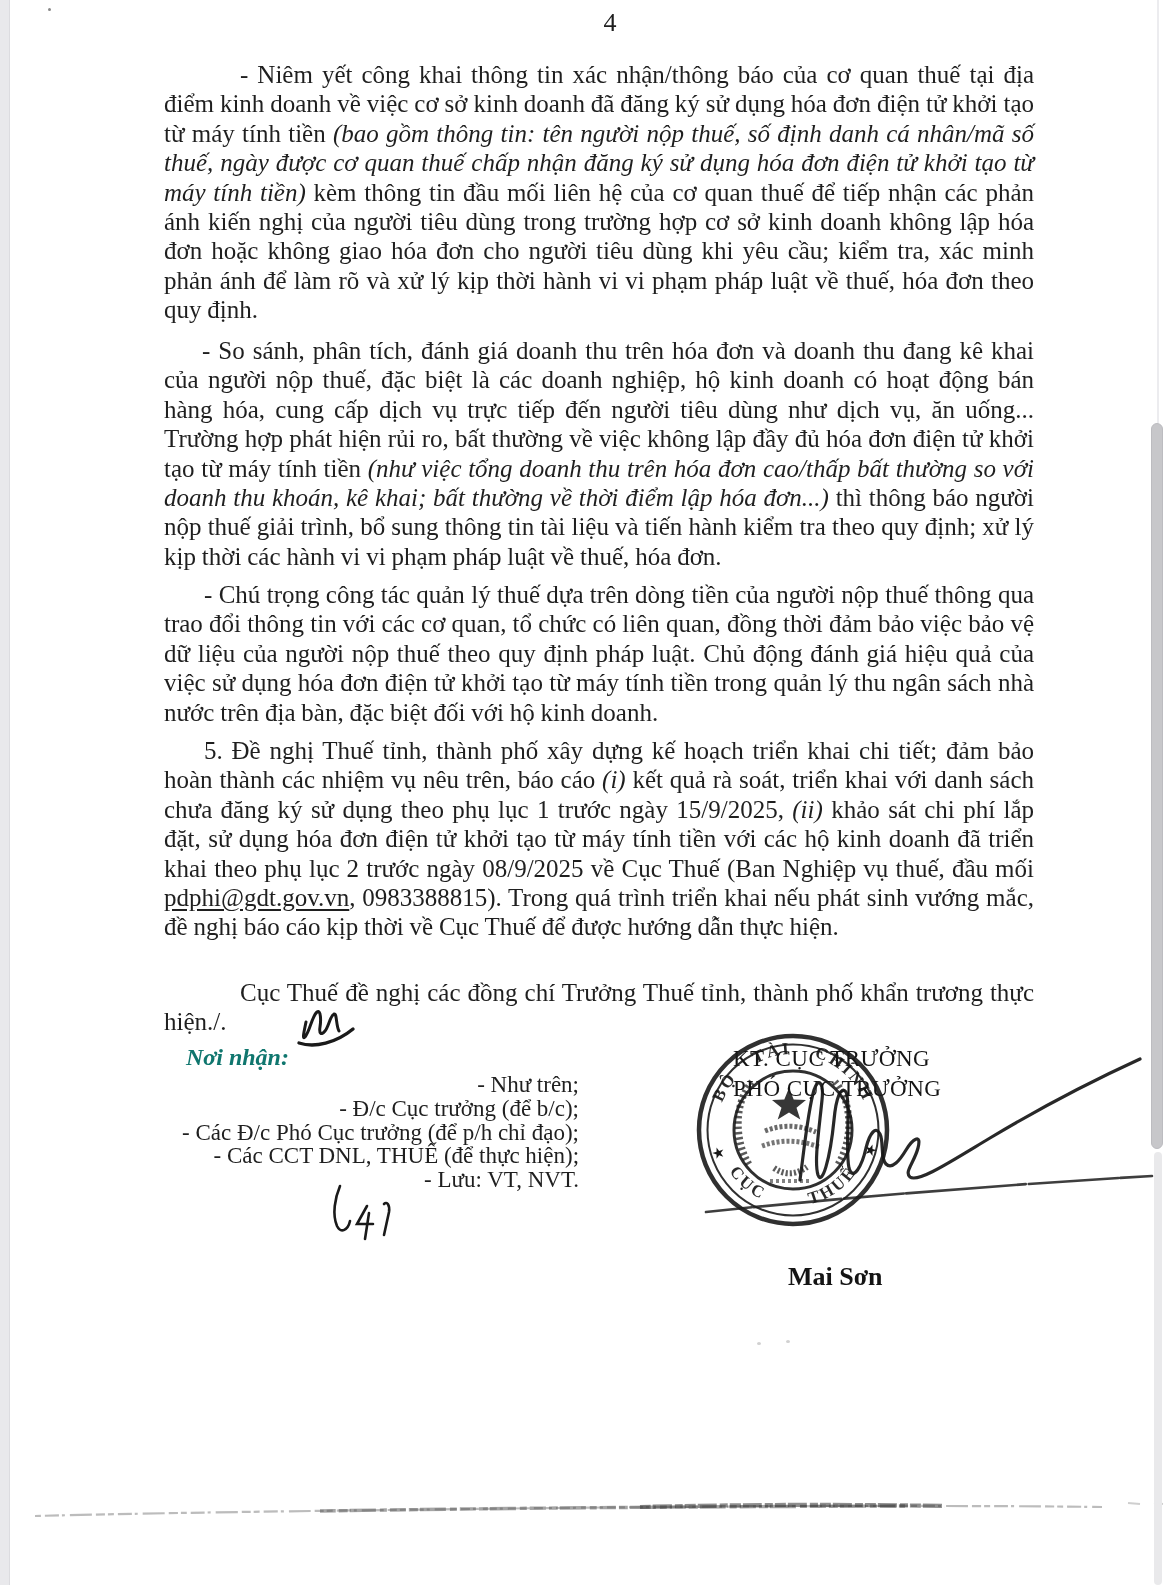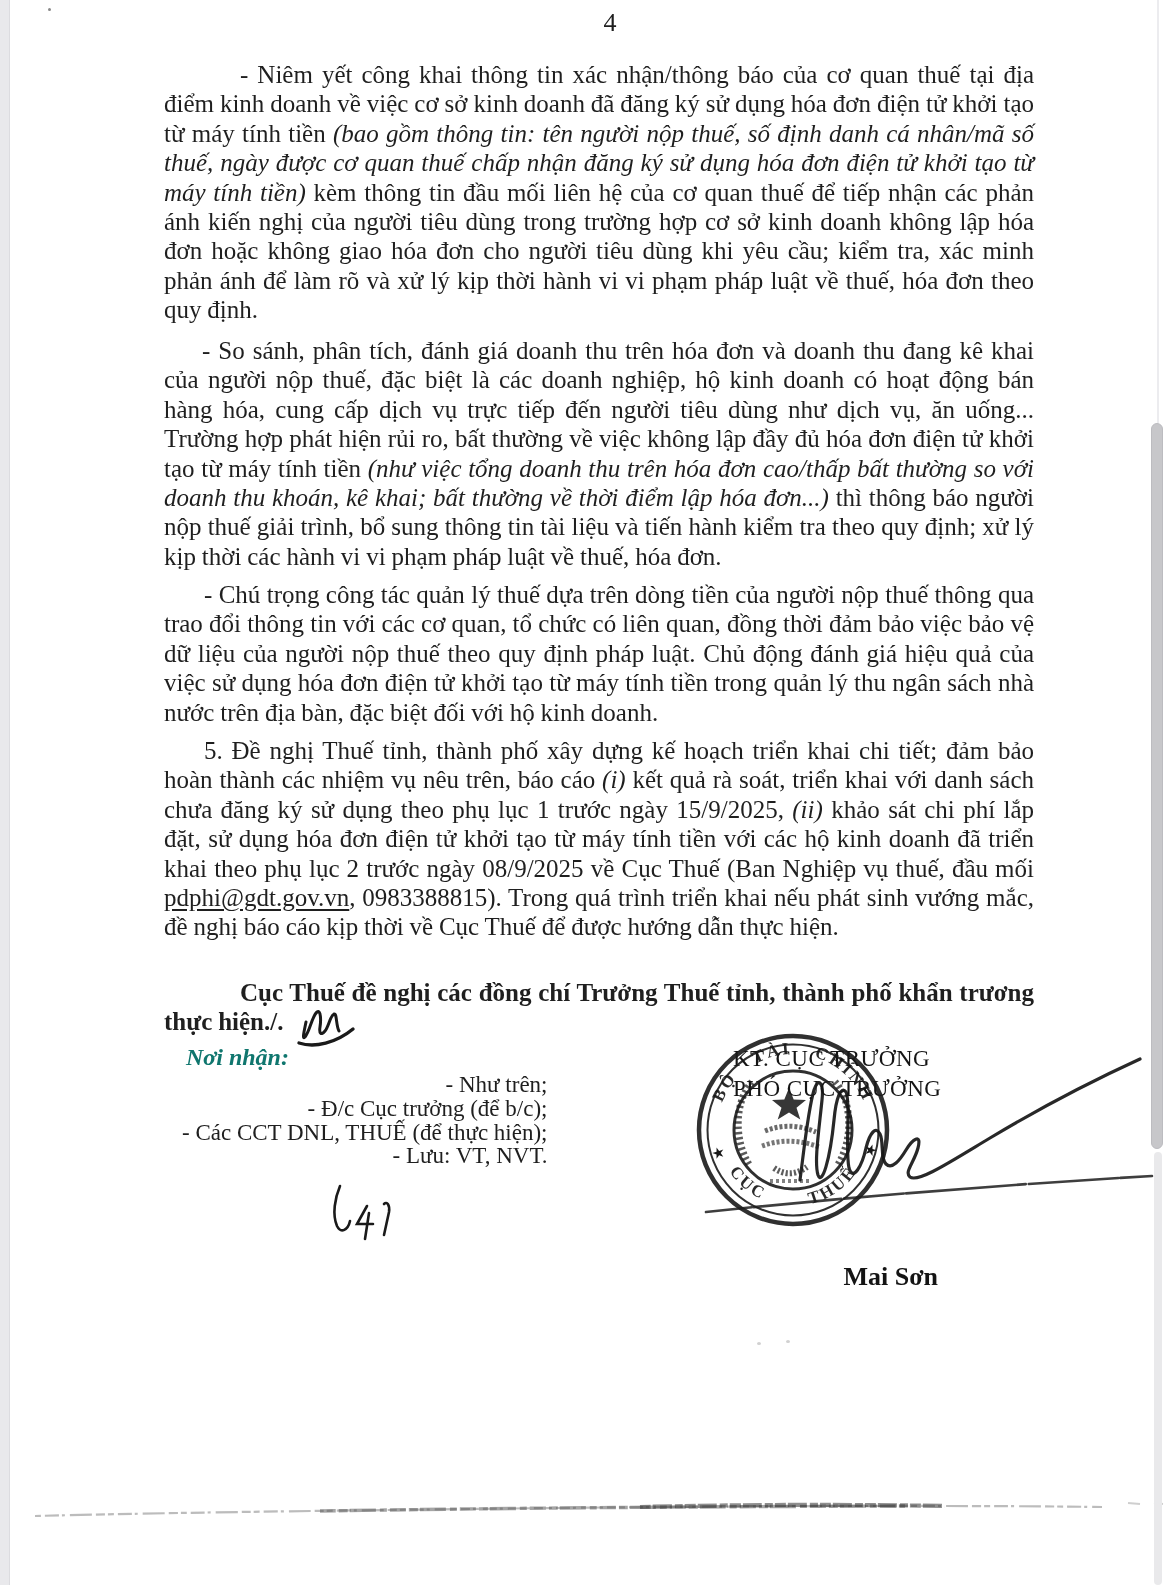--- a/index.html
+++ b/index.html
@@ -14,21 +14,21 @@
   .p2{top:336px;}
   .p3{top:580px;}
   .p4{top:736px;}
   .p5{top:978px;width:870px;}
   .it{font-style:italic;}
   .un{text-decoration:underline;text-underline-offset:3px;}
   .recipients-heading{position:absolute;left:186px;top:1044px;font-size:24px;font-weight:bold;font-style:italic;color:#0f766e;}
   .recipients-list{position:absolute;left:182px;top:1073px;font-size:23px;line-height:23.8px;color:#1f1f1f;text-align:right;}
   .signature-title{position:absolute;left:733px;top:1044px;width:264px;text-align:left;
                    font-size:23px;line-height:30px;font-weight:normal;color:#151515;letter-spacing:.5px;}
-  .signer-name{position:absolute;left:788px;top:1262px;width:150px;text-align:right;
+  .signer-name{position:absolute;left:788px;top:1262px;width:150px;text-align:left;
                font-size:26px;font-weight:bold;color:#141414;}
   .svg-abs{position:absolute;}
   .stamp-text{font-family:"Liberation Serif","DejaVu Serif",serif;font-weight:bold;font-size:17px;
               letter-spacing:2.5px;fill:#171717;opacity:.92;}
   .stamp-text-top{word-spacing:16px;}
   .stamp-text-bottom{word-spacing:42px;}
   .scroll-track-line{position:absolute;left:1157px;top:0;width:2px;height:423px;background:#ececef;}
   .scroll-thumb{position:absolute;left:1151px;top:423px;width:12px;height:726px;background:#c7c7ca;
                 border:1px solid #bcbcc0;border-radius:7px;box-sizing:border-box;}
   .scroll-track-below{position:absolute;left:1154px;top:1152px;width:8px;height:433px;background:#e9e9eb;border-radius:4px;}
@@ -41,33 +41,34 @@
 
   <div class="edge-strip"></div>
   <div class="corner-dot"></div>
 
   <div class="page-number">4</div>
 
   <div class="para p1" style="text-indent: 76px;"><span>- Niêm yết công khai thông tin xác nhận/thông báo của cơ quan thuế tại địa điểm kinh doanh về việc cơ sở kinh doanh đã đăng ký sử dụng hóa đơn điện tử khởi tạo từ máy tính tiền </span><span class="it">(bao gồm thông tin: tên người nộp thuế, số định danh cá nhân/mã số thuế, ngày được cơ quan thuế chấp nhận đăng ký sử dụng hóa đơn điện tử khởi tạo từ máy tính tiền)</span><span> kèm thông tin đầu mối liên hệ của cơ quan thuế để tiếp nhận các phản ánh kiến nghị của người tiêu dùng trong trường hợp cơ sở kinh doanh không lập hóa đơn hoặc không giao hóa đơn cho người tiêu dùng khi yêu cầu; kiểm tra, xác minh phản ánh để làm rõ và xử lý kịp thời hành vi vi phạm pháp luật về thuế, hóa đơn theo quy định.</span></div>
   <div class="para p2" style="text-indent: 38px;"><span>- So sánh, phân tích, đánh giá doanh thu trên hóa đơn và doanh thu đang kê khai của người nộp thuế, đặc biệt là các doanh nghiệp, hộ kinh doanh có hoạt động bán hàng hóa, cung cấp dịch vụ trực tiếp đến người tiêu dùng như dịch vụ, ăn uống... Trường hợp phát hiện rủi ro, bất thường về việc không lập đầy đủ hóa đơn điện tử khởi tạo từ máy tính tiền </span><span class="it">(như việc tổng doanh thu trên hóa đơn cao/thấp bất thường so với doanh thu khoán, kê khai; bất thường về thời điểm lập hóa đơn...)</span><span> thì thông báo người nộp thuế giải trình, bổ sung thông tin tài liệu và tiến hành kiểm tra theo quy định; xử lý kịp thời các hành vi vi phạm pháp luật về thuế, hóa đơn.</span></div>
   <div class="para p3" style="text-indent: 40px;"><span>- Chú trọng công tác quản lý thuế dựa trên dòng tiền của người nộp thuế thông qua trao đổi thông tin với các cơ quan, tổ chức có liên quan, đồng thời đảm bảo việc bảo vệ dữ liệu của người nộp thuế theo quy định pháp luật. Chủ động đánh giá hiệu quả của việc sử dụng hóa đơn điện tử khởi tạo từ máy tính tiền trong quản lý thu ngân sách nhà nước trên địa bàn, đặc biệt đối với hộ kinh doanh.</span></div>
   <div class="para p4" style="text-indent: 40px;"><span>5. Đề nghị Thuế tỉnh, thành phố xây dựng kế hoạch triển khai chi tiết; đảm bảo hoàn thành các nhiệm vụ nêu trên, báo cáo </span><span class="it">(i)</span><span> kết quả rà soát, triển khai với danh sách chưa đăng ký sử dụng theo phụ lục 1 trước ngày 15/9/2025, </span><span class="it">(ii)</span><span> khảo sát chi phí lắp đặt, sử dụng hóa đơn điện tử khởi tạo từ máy tính tiền với các hộ kinh doanh đã triển khai theo phụ lục 2 trước ngày 08/9/2025 về Cục Thuế (Ban Nghiệp vụ thuế, đầu mối </span><span class="un">pdphi@gdt.gov.vn</span><span>, 0983388815). Trong quá trình triển khai nếu phát sinh vướng mắc, đề nghị báo cáo kịp thời về Cục Thuế để được hướng dẫn thực hiện.</span></div>
-  <div class="para p5" style="text-indent: 76px; font-weight: bold;"><span>Cục Thuế đề nghị các đồng chí Trưởng Thuế tỉnh, thành phố khẩn trương thực hiện./.</span></div>
+  <div class="para p5" style="text-indent: 76px;"><span>Cục Thuế đề nghị các đồng chí Trưởng Thuế tỉnh, thành phố khẩn trương thực hiện./.</span></div>
 
   <svg class="svg-abs" style="left:290px;top:1000px;" width="80" height="55" viewBox="290 1000 80 55">
     <path d="M 306,1022 C 304,1032 302,1040 305,1037 C 310,1031 312,1016 317,1012
              C 321,1009 321,1021 320,1027 C 319,1033 321,1036 325,1031
              C 329,1026 330,1016 334,1014 C 337,1013 336,1026 339,1031" fill="none" stroke="#1a1a1a" stroke-width="3" stroke-linecap="round"></path>
     <path d="M 299,1043 C 315,1048 336,1043 353,1029" fill="none" stroke="#1a1a1a" stroke-width="3.4" stroke-linecap="round"></path>
   </svg>
 
   <div class="recipients-heading">Nơi nhận:</div>
   <div class="recipients-list">
       <div>- Như trên;</div>
       <div>- Đ/c Cục trưởng (để b/c);</div>
+      <div>- Các Đ/c Phó Cục trưởng (để p/h chỉ đạo);</div>
       <div>- Các CCT DNL, THUẾ (để thực hiện);</div>
       <div>- Lưu: VT, NVT.</div>
     </div>
 
   <svg class="svg-abs" style="left:320px;top:1180px;" width="90" height="62" viewBox="320 1180 90 62">
     <path d="M 340,1186 C 335,1198 332,1214 337,1226 C 341,1234 348,1230 350,1221" fill="none" stroke="#1a1a1a" stroke-width="2.6" stroke-linecap="round"></path>
     <path d="M 367,1206 L 357,1224 L 373,1224 M 369,1213 L 365,1239" fill="none" stroke="#1a1a1a" stroke-width="2.6" stroke-linecap="round"></path>
     <path d="M 384,1204 C 387,1201 390,1205 389,1212 L 384,1235" fill="none" stroke="#1a1a1a" stroke-width="2.6" stroke-linecap="round"></path>
   </svg>
 

